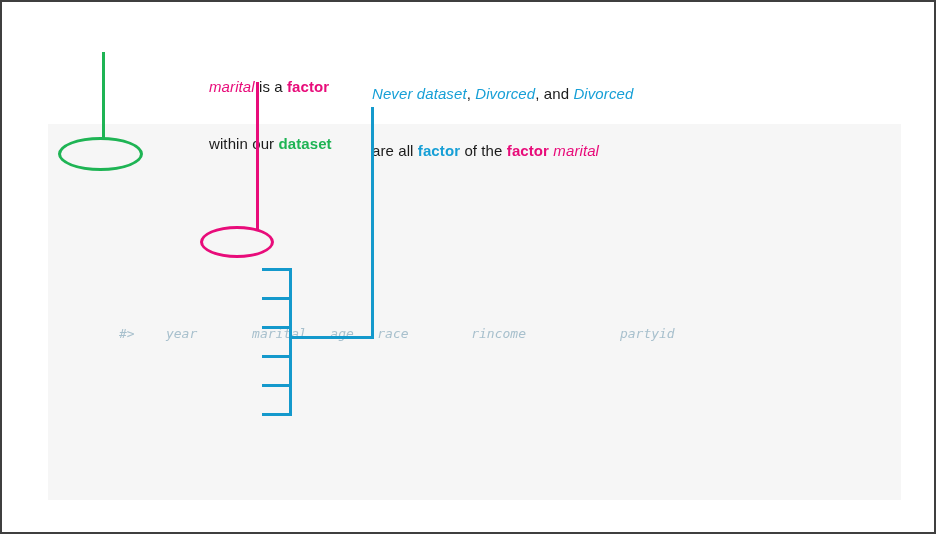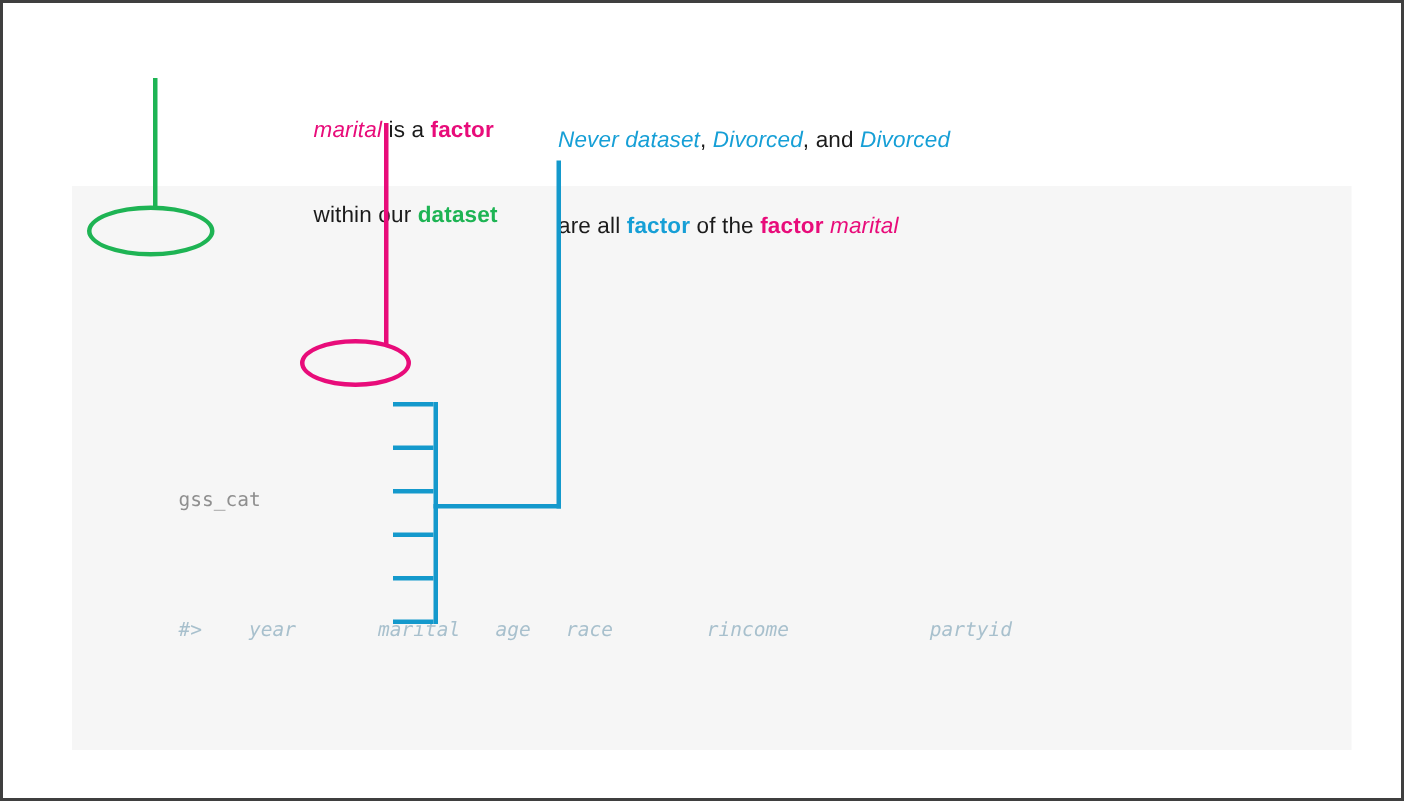--- a/index.html
+++ b/index.html
@@ -56,21 +56,20 @@
   .green-ellipse{left:56px;top:135px;width:85px;height:34px;border:3px solid var(--green);}
   .pink-ellipse{left:198px;top:224px;width:74px;height:32px;border:3px solid var(--pink);}
 </style>
 </head>
 <body>
 
 <div class="frame">
 
   <div class="codeblock">
     <div class="console">
-      <div class="code-command">gss_cat</div>
       <div class="code-line">#&gt;    year       marital   age   race        rincome            partyid</div>
       
       
       
       
       
       
       
       
       

